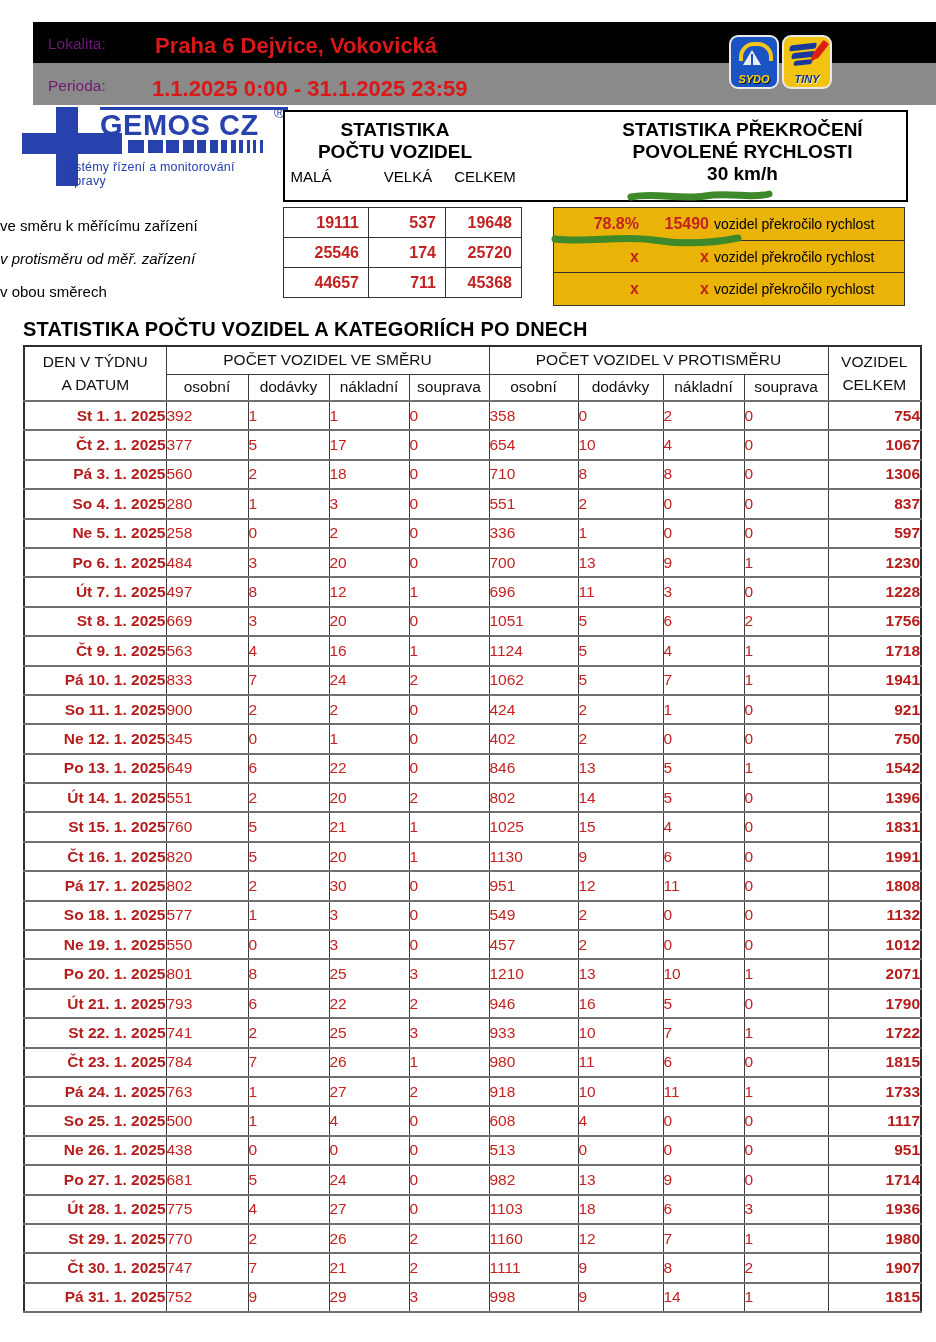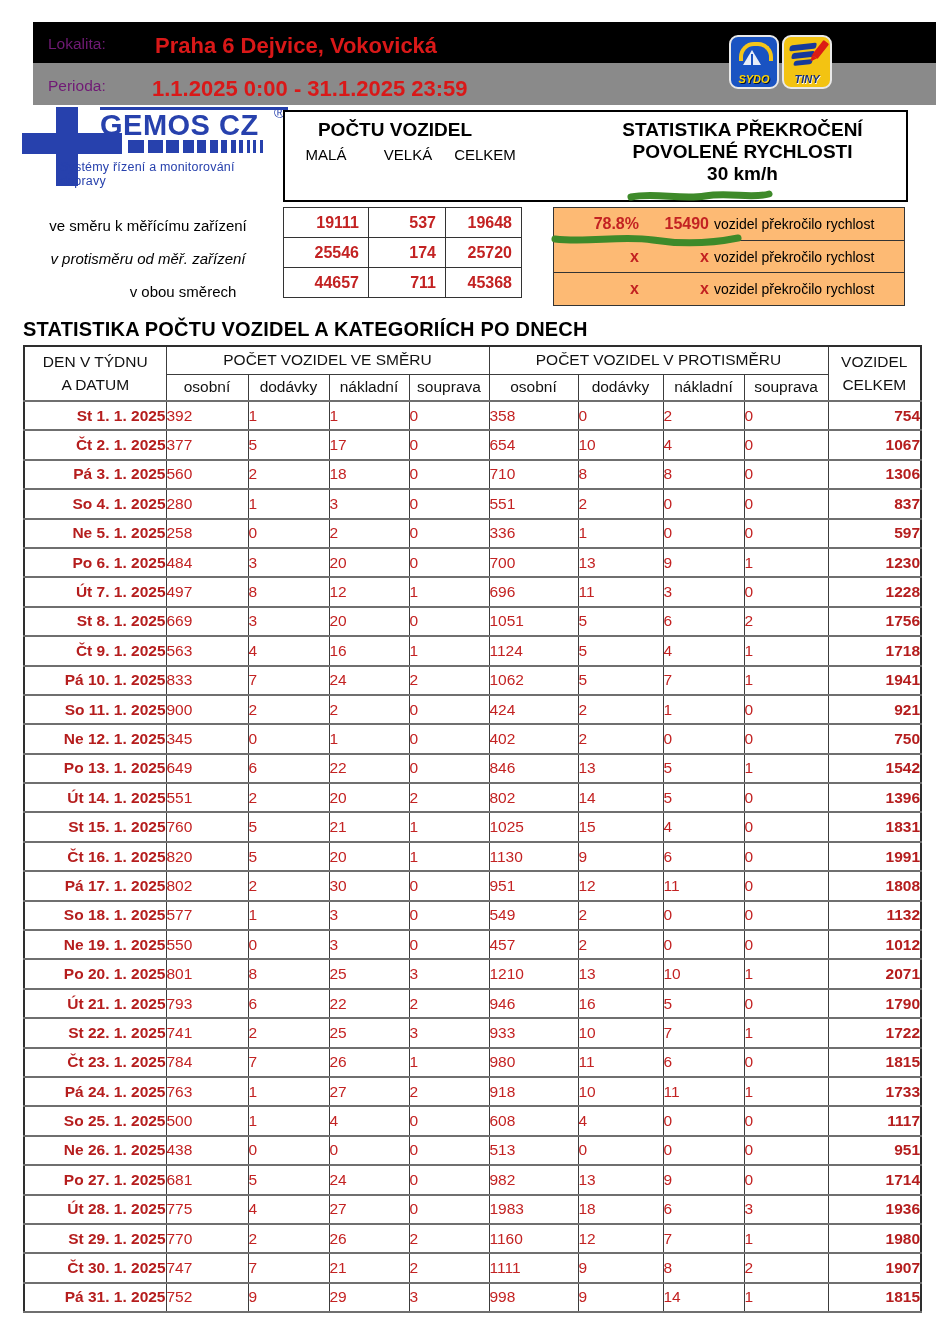--- a/index.html
+++ b/index.html
@@ -48,37 +48,37 @@
   .logo-dashes i:nth-child(9){width:4px}.logo-dashes i:nth-child(10){width:3px}
   .logo-dashes i:nth-child(11){width:3px}.logo-dashes i:nth-child(12){width:3px}
   .logo-tagline{position:absolute;left:40px;top:57px;color:var(--logo-blue,#2741ad);font-size:12.5px;letter-spacing:0.2px;}
 
   
   #title-box{position:absolute;left:283px;top:110px;width:621px;height:88px;border:2px solid #000;display:flex;}
   .tb-left{width:238px;padding-top:7px;position:relative;}
   .tb-left .t{text-align:center;font-size:19px;font-weight:bold;padding-right:18px;line-height:1.16;}
   .size-labels{position:relative;height:20px;margin-top:5px;font-size:15px;}
   .size-labels span{position:absolute;transform:translateX(-50%);}
-  .size-c1{left:41px;}.size-c2{left:123px;}.size-c3{left:200px;}
+  .size-c1{left:26px;}.size-c2{left:123px;}.size-c3{left:200px;}
   .tb-right{flex:1;padding-top:7px;padding-left:56px;text-align:center;font-size:19px;font-weight:bold;line-height:1.16;}
 
   
   .marker{position:absolute;z-index:6;pointer-events:none;}
   #marker-speed-limit{left:625px;top:188px;}
   #marker-percent{left:549px;top:231px;}
 
   
-  .sum-label{position:absolute;left:12px;width:272px;text-align:center;font-size:15px;}
-  #sum-label-0{top:217px;}#sum-label-1{top:250px;font-style:italic;}#sum-label-2{top:283px;padding-left:35px;}
+  .sum-label{position:absolute;left:0;width:272px;text-align:left;font-size:15px;}
+  #sum-label-0{top:217px;}#sum-label-1{top:250px;font-style:italic;}#sum-label-2{top:283px;}
 
   #sum-left{position:absolute;left:283px;top:207px;border-collapse:collapse;table-layout:fixed;}
   #sum-left td{border:1.6px solid #333;height:29px;color:var(--red,#c32222);font-weight:bold;
                font-size:16px;text-align:right;padding:0 9px 0 0;}
 
-  #sum-right{position:absolute;left:553px;top:207px;width:352px;height:99px;border:1.6px solid #333;box-sizing:border-box;background:#fdba74;}
+  #sum-right{position:absolute;left:553px;top:207px;width:352px;height:99px;border:1.6px solid #333;box-sizing:border-box;background:#eab308;}
   .sr-row{height:32.2px;display:flex;align-items:center;box-sizing:border-box;}
   .sr-row + .sr-row{border-top:1.6px solid #333;}
   .sr-pct{width:85px;text-align:right;color:var(--red,#c32222);font-weight:bold;font-size:16px;}
   .sr-cnt{width:70px;text-align:right;color:var(--red,#c32222);font-weight:bold;font-size:16px;}
   .sr-txt{margin-left:5px;font-size:14px;color:#000;}
 
   
   #daily-title{position:absolute;left:23px;top:318px;font-size:20px;font-weight:bold;letter-spacing:0.2px;}
   #daily-table{position:absolute;left:23px;top:345px;border-collapse:collapse;table-layout:fixed;width:897px;
                border:2px solid #2e2e2e;}
@@ -134,20 +134,21 @@
       <i></i>
       <i></i>
       <i></i>
       <i></i>
   </div>
   <div class="logo-tagline">Systémy řízení a monitorování dopravy</div>
 </div>
 
 <div id="title-box">
   <div class="tb-left">
+    <div class="t">STATISTIKA</div>
     <div class="t">POČTU VOZIDEL</div>
     <div class="size-labels">
       <span class="size-c1">MALÁ</span>
       <span class="size-c2">VELKÁ</span>
       <span class="size-c3">CELKEM</span>
     </div>
   </div>
   <div class="tb-right">
     <div>STATISTIKA PŘEKROČENÍ</div>
     <div>POVOLENÉ RYCHLOSTI</div>
@@ -572,21 +573,21 @@
         <td class="num">9</td>
         <td class="num">0</td>
         <td class="total">1714</td>
       </tr>
       <tr>
         <td class="day">Út 28. 1. 2025</td>
         <td class="num">775</td>
         <td class="num">4</td>
         <td class="num">27</td>
         <td class="num">0</td>
-        <td class="num">1983</td>
+        <td class="num">1103</td>
         <td class="num">18</td>
         <td class="num">6</td>
         <td class="num">3</td>
         <td class="total">1936</td>
       </tr>
       <tr>
         <td class="day">St 29. 1. 2025</td>
         <td class="num">770</td>
         <td class="num">2</td>
         <td class="num">26</td>

